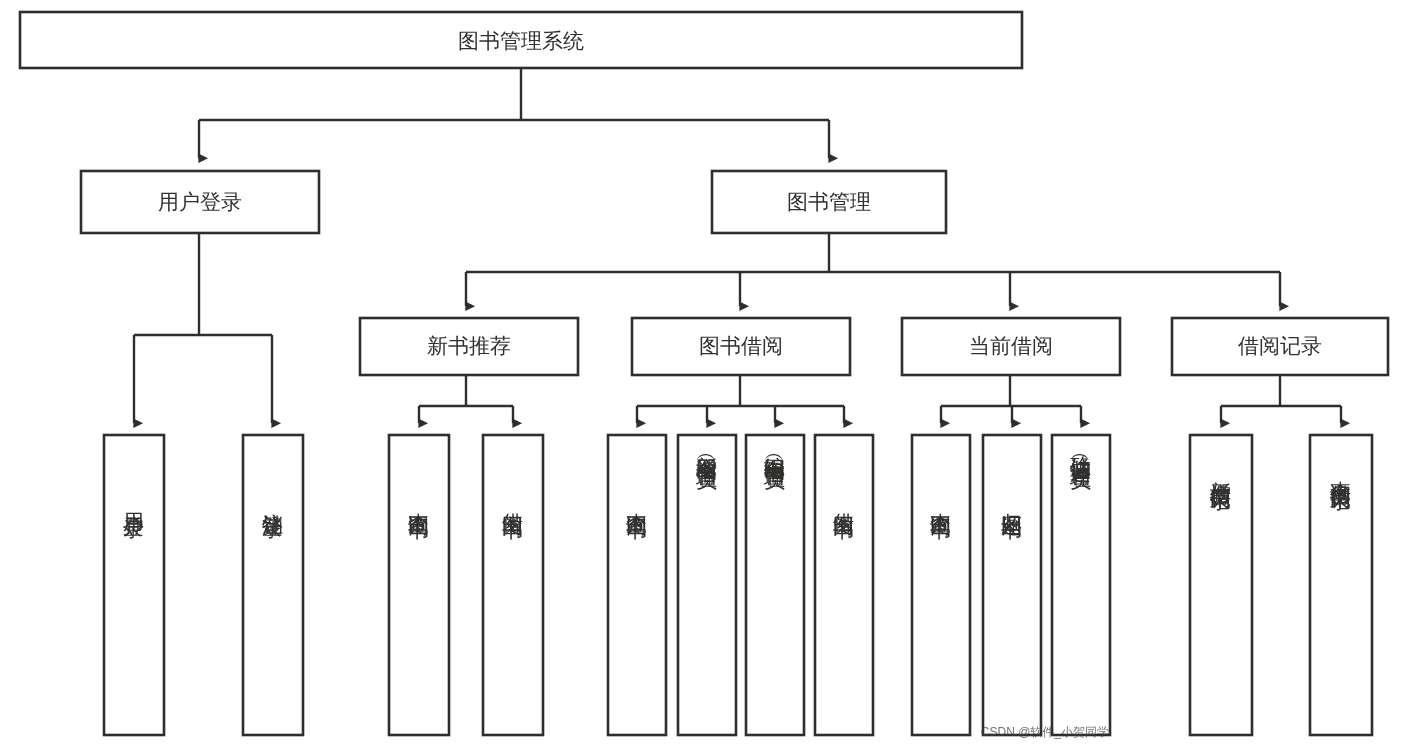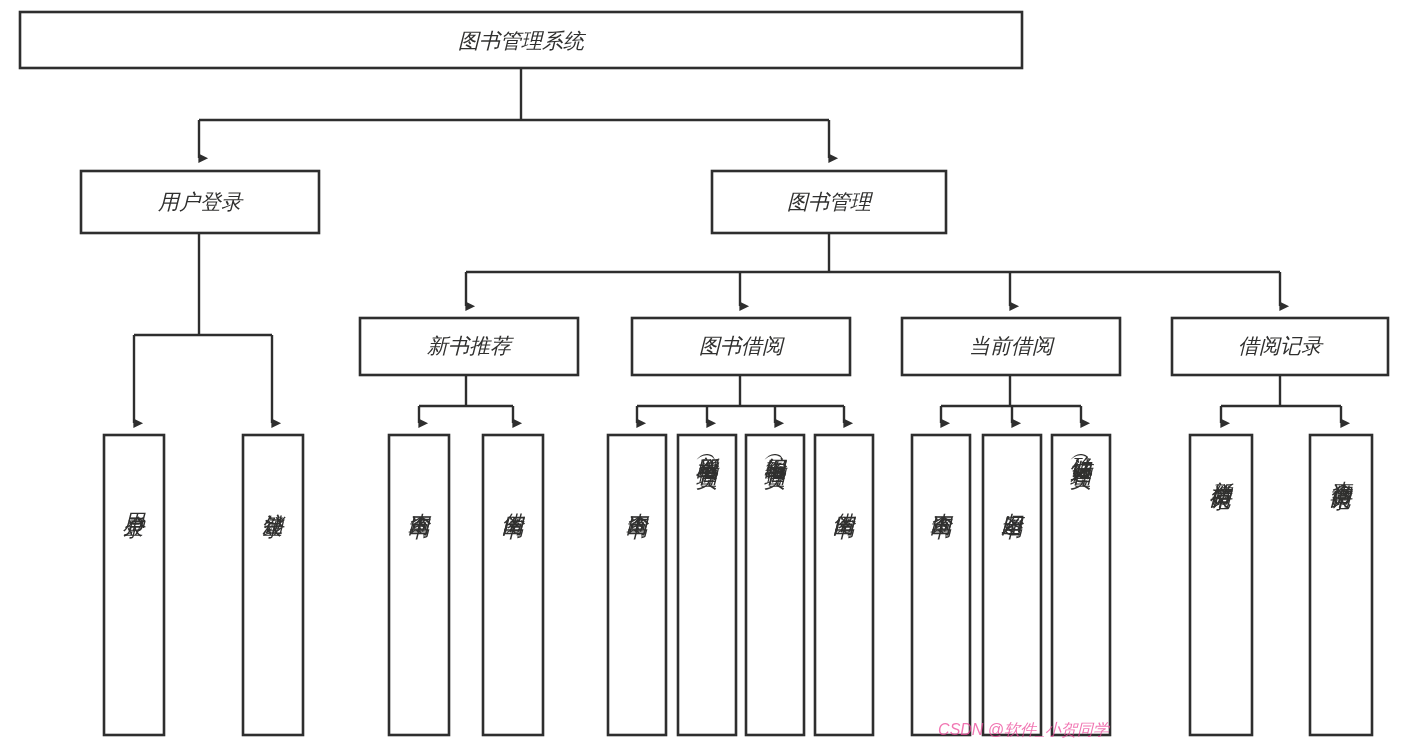--- a/index.html
+++ b/index.html
@@ -11,21 +11,20 @@
     width: 1405px;
     height: 747px;
     overflow: hidden;
     font-family: "Liberation Sans", "DejaVu Sans", sans-serif;
   }
   #diagram-root {
     position: relative;
     width: 1117px;
     height: 747px;
     background: #ffffff;
-    font-style: italic;
   }
   svg#flow {
     position: absolute;
     top: 0;
     left: 0;
     width: 1405px;
     height: 747px;
     display: block;
   }
   .node-rect {
@@ -55,23 +54,23 @@
     font-size: 21px;
     writing-mode: vertical-rl;
     text-orientation: upright;
     text-anchor: middle;
     letter-spacing: 2px;
   }
   .watermark {
     position: absolute;
     right: 8px;
     bottom: 6px;
-    color: #ec4899;
+    color: #404040;
     opacity: 0.75;
-    font-size: 16px;
+    font-size: 12px;
     font-family: "Liberation Sans", "DejaVu Sans", sans-serif;
     white-space: nowrap;
     pointer-events: none;
   }
 </style>
 </head>
 <body>
 
 <div id="diagram-root">
 

